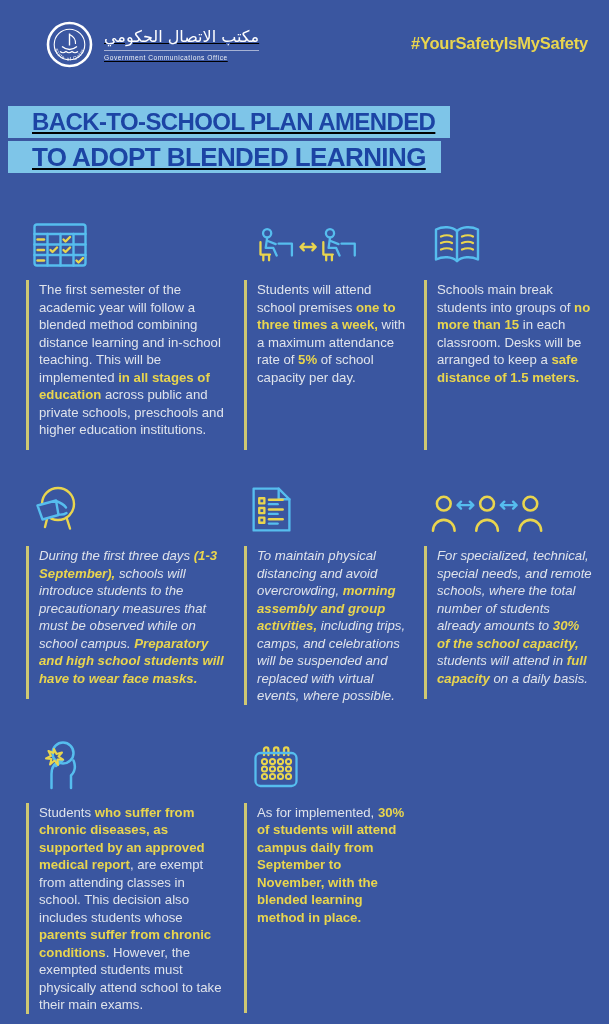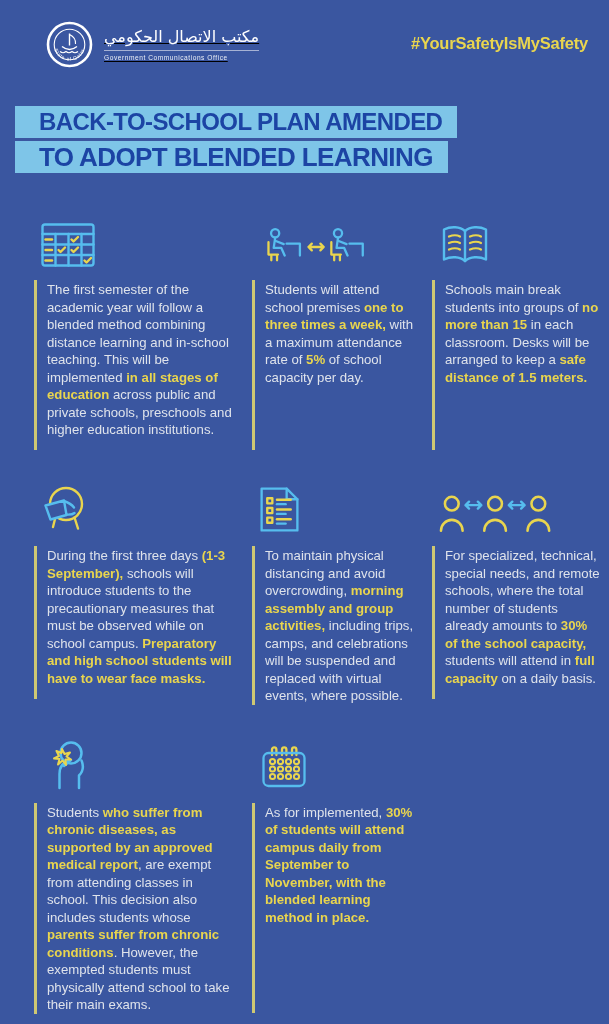--- a/index.html
+++ b/index.html
@@ -20,30 +20,30 @@
   .logo{display:flex; align-items:center; gap:11px;}
   .logo-text{display:flex; flex-direction:column;text-decoration:underline;}
   .logo-arabic{color:#FFFFFF; font-family:"DejaVu Sans", sans-serif;
                font-size:16px; line-height:1.15; direction:rtl; text-align:left;}
   .logo-english{color:#E9EDF5; font-size:6.6px; letter-spacing:.55px;
                 border-top:1px solid rgba(255,255,255,.55);
                 padding-top:3px; margin-top:3px; white-space:nowrap;}
   .hashtag{color:var(--accent-yellow); font-weight:bold; font-size:16.5px;
            margin-top:13px; letter-spacing:-.2px;}
   
-  .title-block{margin-top:38px; padding-left:15px;}
+  .title-block{margin-top:38px; padding-left:8px;text-decoration:underline;}
   .title-line{display:table; background:var(--title-bar); color:var(--title-text);
               font-weight:bold; letter-spacing:-.6px; line-height:32px;
               padding:0 15px 0 24px; margin-bottom:3px; white-space:nowrap;}
   .title-line.l1{font-size:24px;}
   .title-line.l2{font-size:26px;}
   
-  .row{display:grid; grid-template-columns:218px 180px 177px; padding-left:34px;}
+  .row{display:grid; grid-template-columns:218px 180px 177px; padding-left:26px;}
   .row.r1{margin-top:40px;}
-  .row.r2{margin-top:29px;}
+  .row.r2{margin-top:29px;font-style:italic;}
   .row.r3{margin-top:31px;}
   .card-icon{height:54px; display:flex; align-items:flex-end;
              padding-left:7px; margin-bottom:13px;}
   .card-text{border-left:3px solid var(--divider-yellow);
              padding:1px 16px 0 10px;
              color:var(--body-text); font-size:13.2px; line-height:17.5px;}
   .r1 .card-text{min-height:170px;}
   .r2 .card-text{min-height:153px;}
   .r3 .card-text{min-height:210px;}
   .card:nth-child(3) .card-text{padding-right:8px;}

